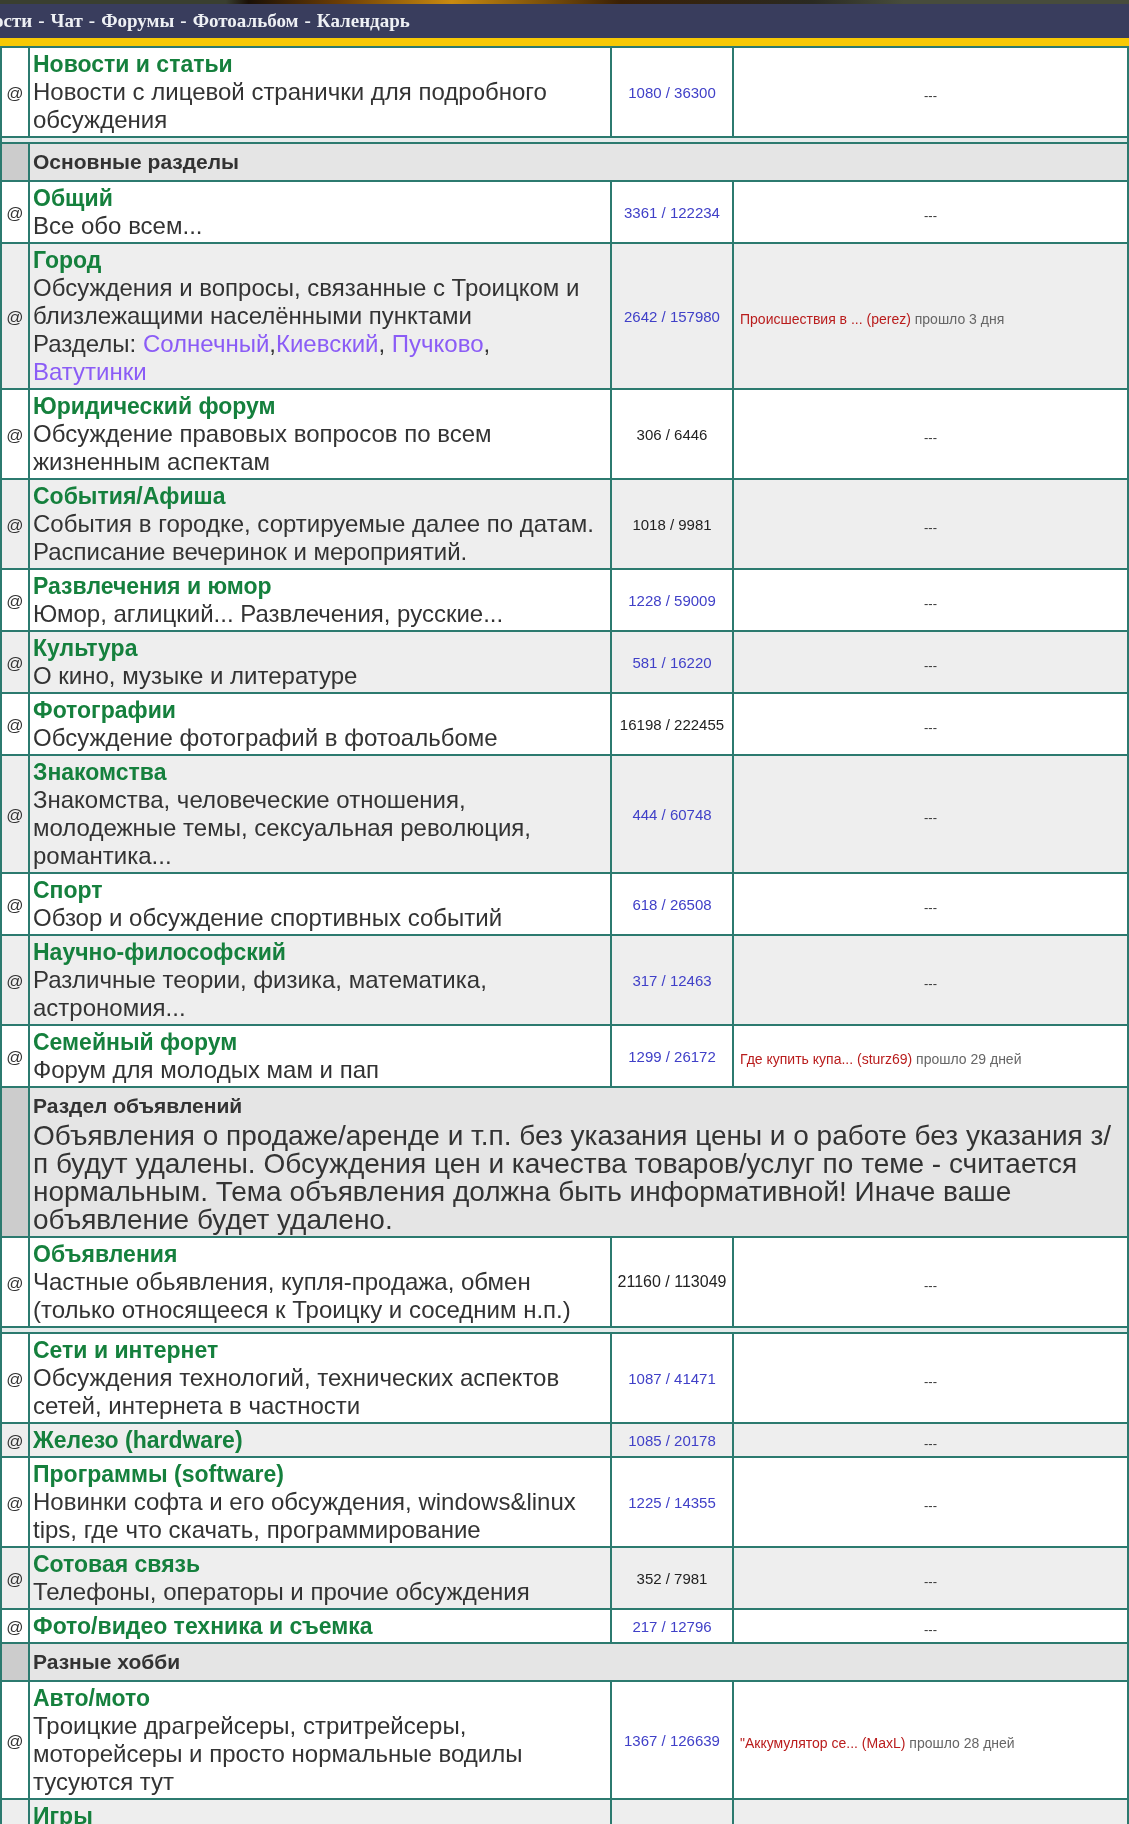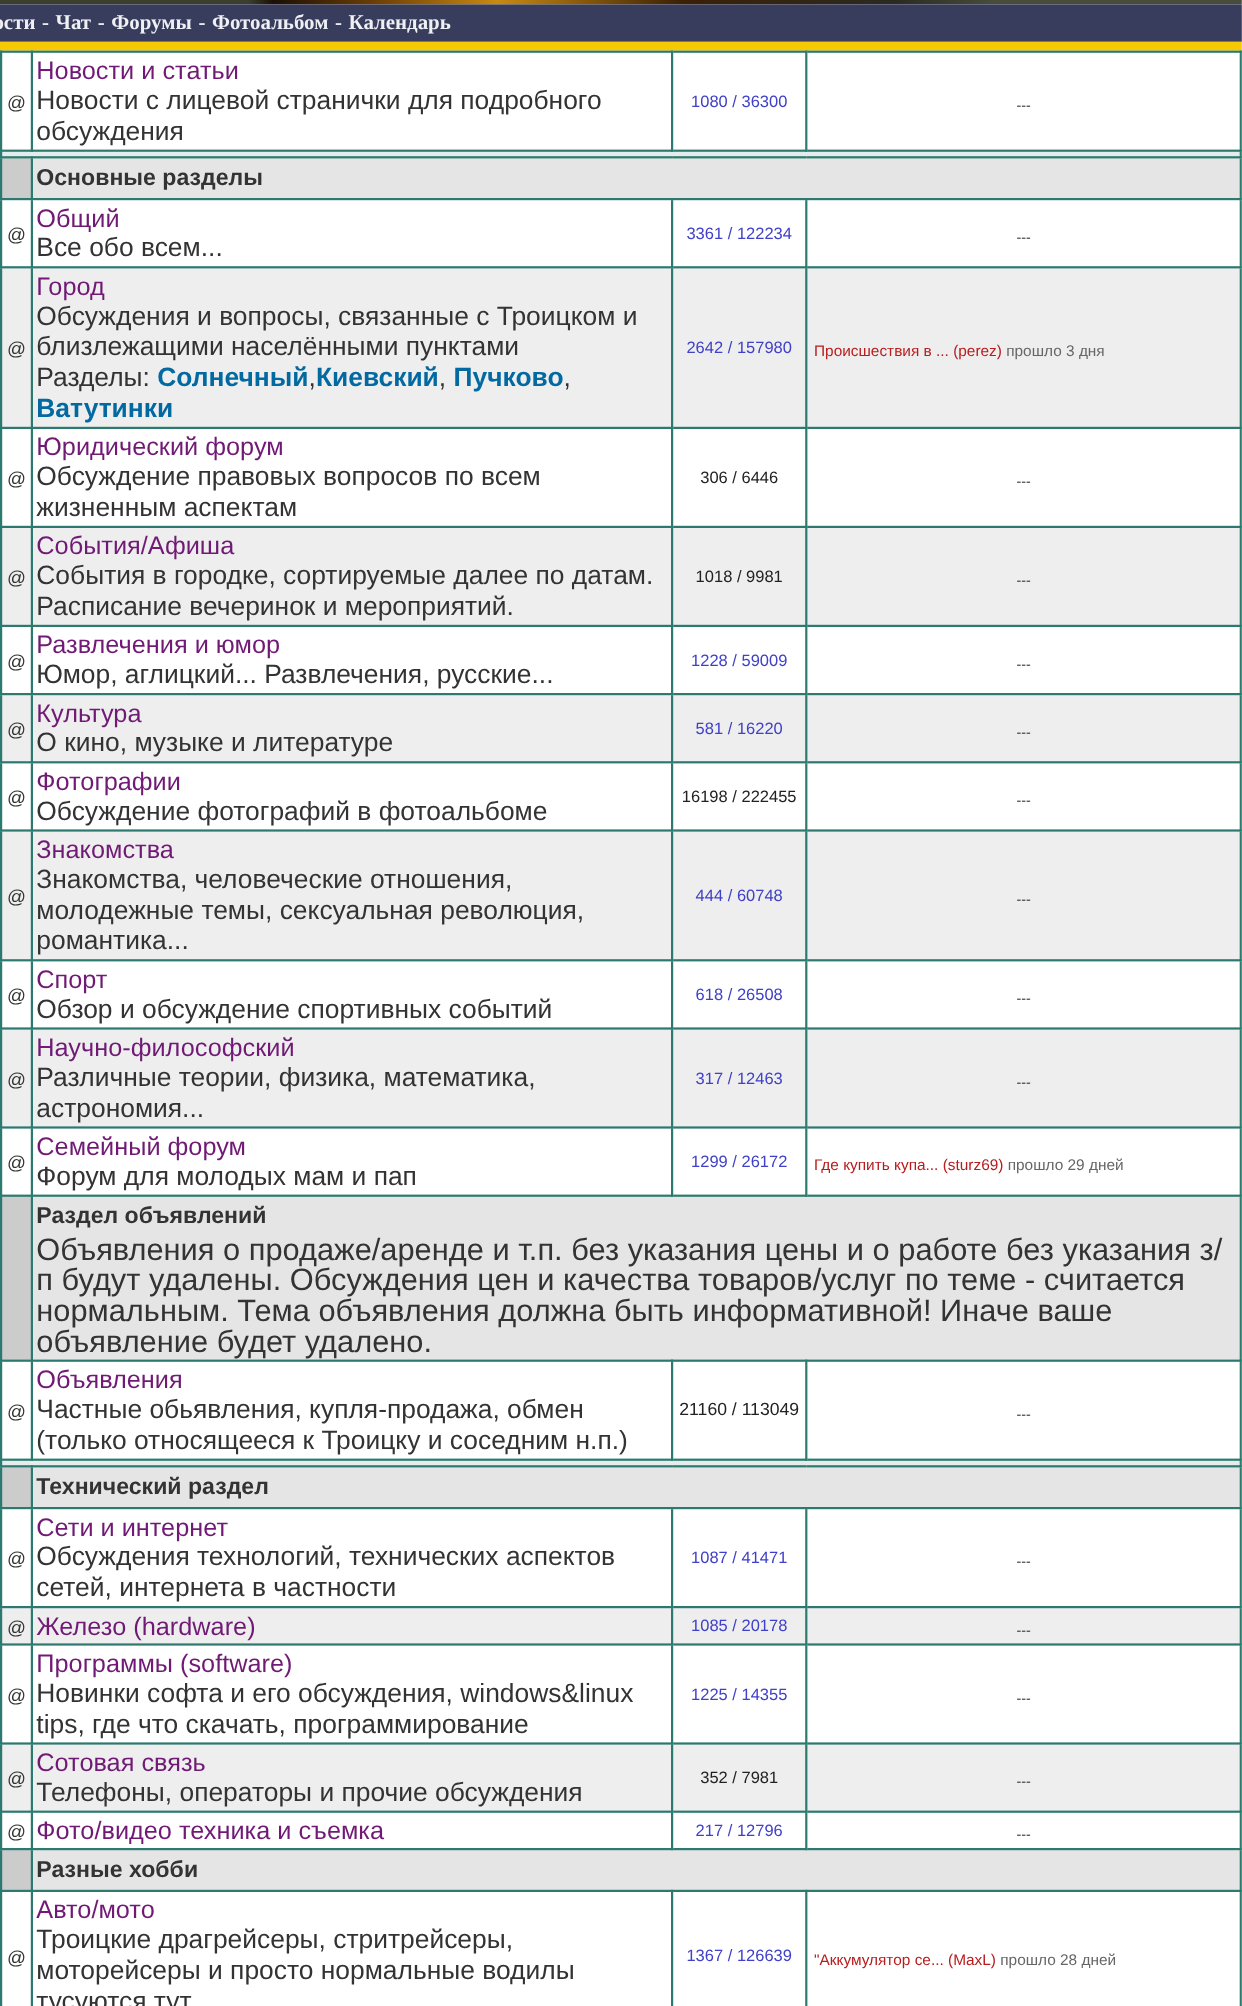--- a/index.html
+++ b/index.html
@@ -9,23 +9,23 @@
   .navbar span.link { cursor:pointer; }
   .navbar span.sep { padding:0 6px; }
   .yellow { height:8px; background:#f7c905; }
   table.forums { border-collapse:collapse; width:1129px; table-layout:fixed; }
   table.forums td { border:2px solid #2c7a6f; padding:0; vertical-align:middle; }
   td.at { width:24px; text-align:center; vertical-align:top; font-size:17px; color:#333; padding-top:4px !important; }
   td.main { width:584px; padding:2px 3px !important; }
   td.stats { width:120px; text-align:center; font-size:15px; }
   td.last { text-align:center; vertical-align:top; padding-top:5px !important; font-size:14px; color:#333; }
   td.last.has { text-align:left; padding-left:6px !important; }
-  .fname { color:#701a75; font-weight:normal; font-size:23px; line-height:28px; text-decoration:none; cursor:pointer; }
+  .fname { color:#15803d; font-weight:bold; font-size:23px; line-height:28px; text-decoration:none; cursor:pointer; }
   .fdesc { font-size:24px; line-height:28px; color:#333; }
-  .fdesc a { color:#0369a1; text-decoration:none; cursor:pointer;font-weight:bold; }
+  .fdesc a { color:#8b5cf6; text-decoration:none; cursor:pointer; }
   .stats .val.blue { color:#4040c8; }
   .stats .val.dark { color:#222; }
   .stats .val.small { font-size:16px; }
   tr.white td { background:#ffffff; }
   tr.grey td { background:#eeeeee; }
   tr.cat td { background:#e5e5e5; }
   tr.cat td.cat-title { padding:2px 3px; font-weight:bold; font-size:21px; line-height:32px; color:#333; }
   tr.cat td.cat-title .cat-desc { font-weight:normal; font-size:28px; line-height:28px; }
   tr.spacer td { height:4px; background:#e6ecec; }
   tr.cat td.at { background:#cccccc; }
@@ -140,26 +140,20 @@
       </tr>
       <tr class="white">
         <td class="at">@</td>
         <td class="main"><a class="fname">Объявления</a><div class="fdesc">Частные обьявления, купля-продажа, обмен (только относящееся к Троицку и соседним н.п.)</div></td>
         <td class="stats"><span class="val dark small">21160 / 113049</span></td>
         <td class="last"><span class="dash">---</span></td>
       </tr>
       <tr class="spacer">
         <td colspan="4"></td>
       </tr>
-      <tr class="cat">
-        <td class="at"></td>
-        <td colspan="3" class="cat-title">
-          <div>Технический раздел</div>
-        </td>
-      </tr>
       <tr class="white">
         <td class="at">@</td>
         <td class="main"><a class="fname">Сети и интернет</a><div class="fdesc">Обсуждения технологий, технических аспектов сетей, интернета в частности</div></td>
         <td class="stats"><span class="val blue">1087 / 41471</span></td>
         <td class="last"><span class="dash">---</span></td>
       </tr>
       <tr class="grey">
         <td class="at">@</td>
         <td class="main"><a class="fname">Железо (hardware)</a></td>
         <td class="stats"><span class="val blue">1085 / 20178</span></td>

